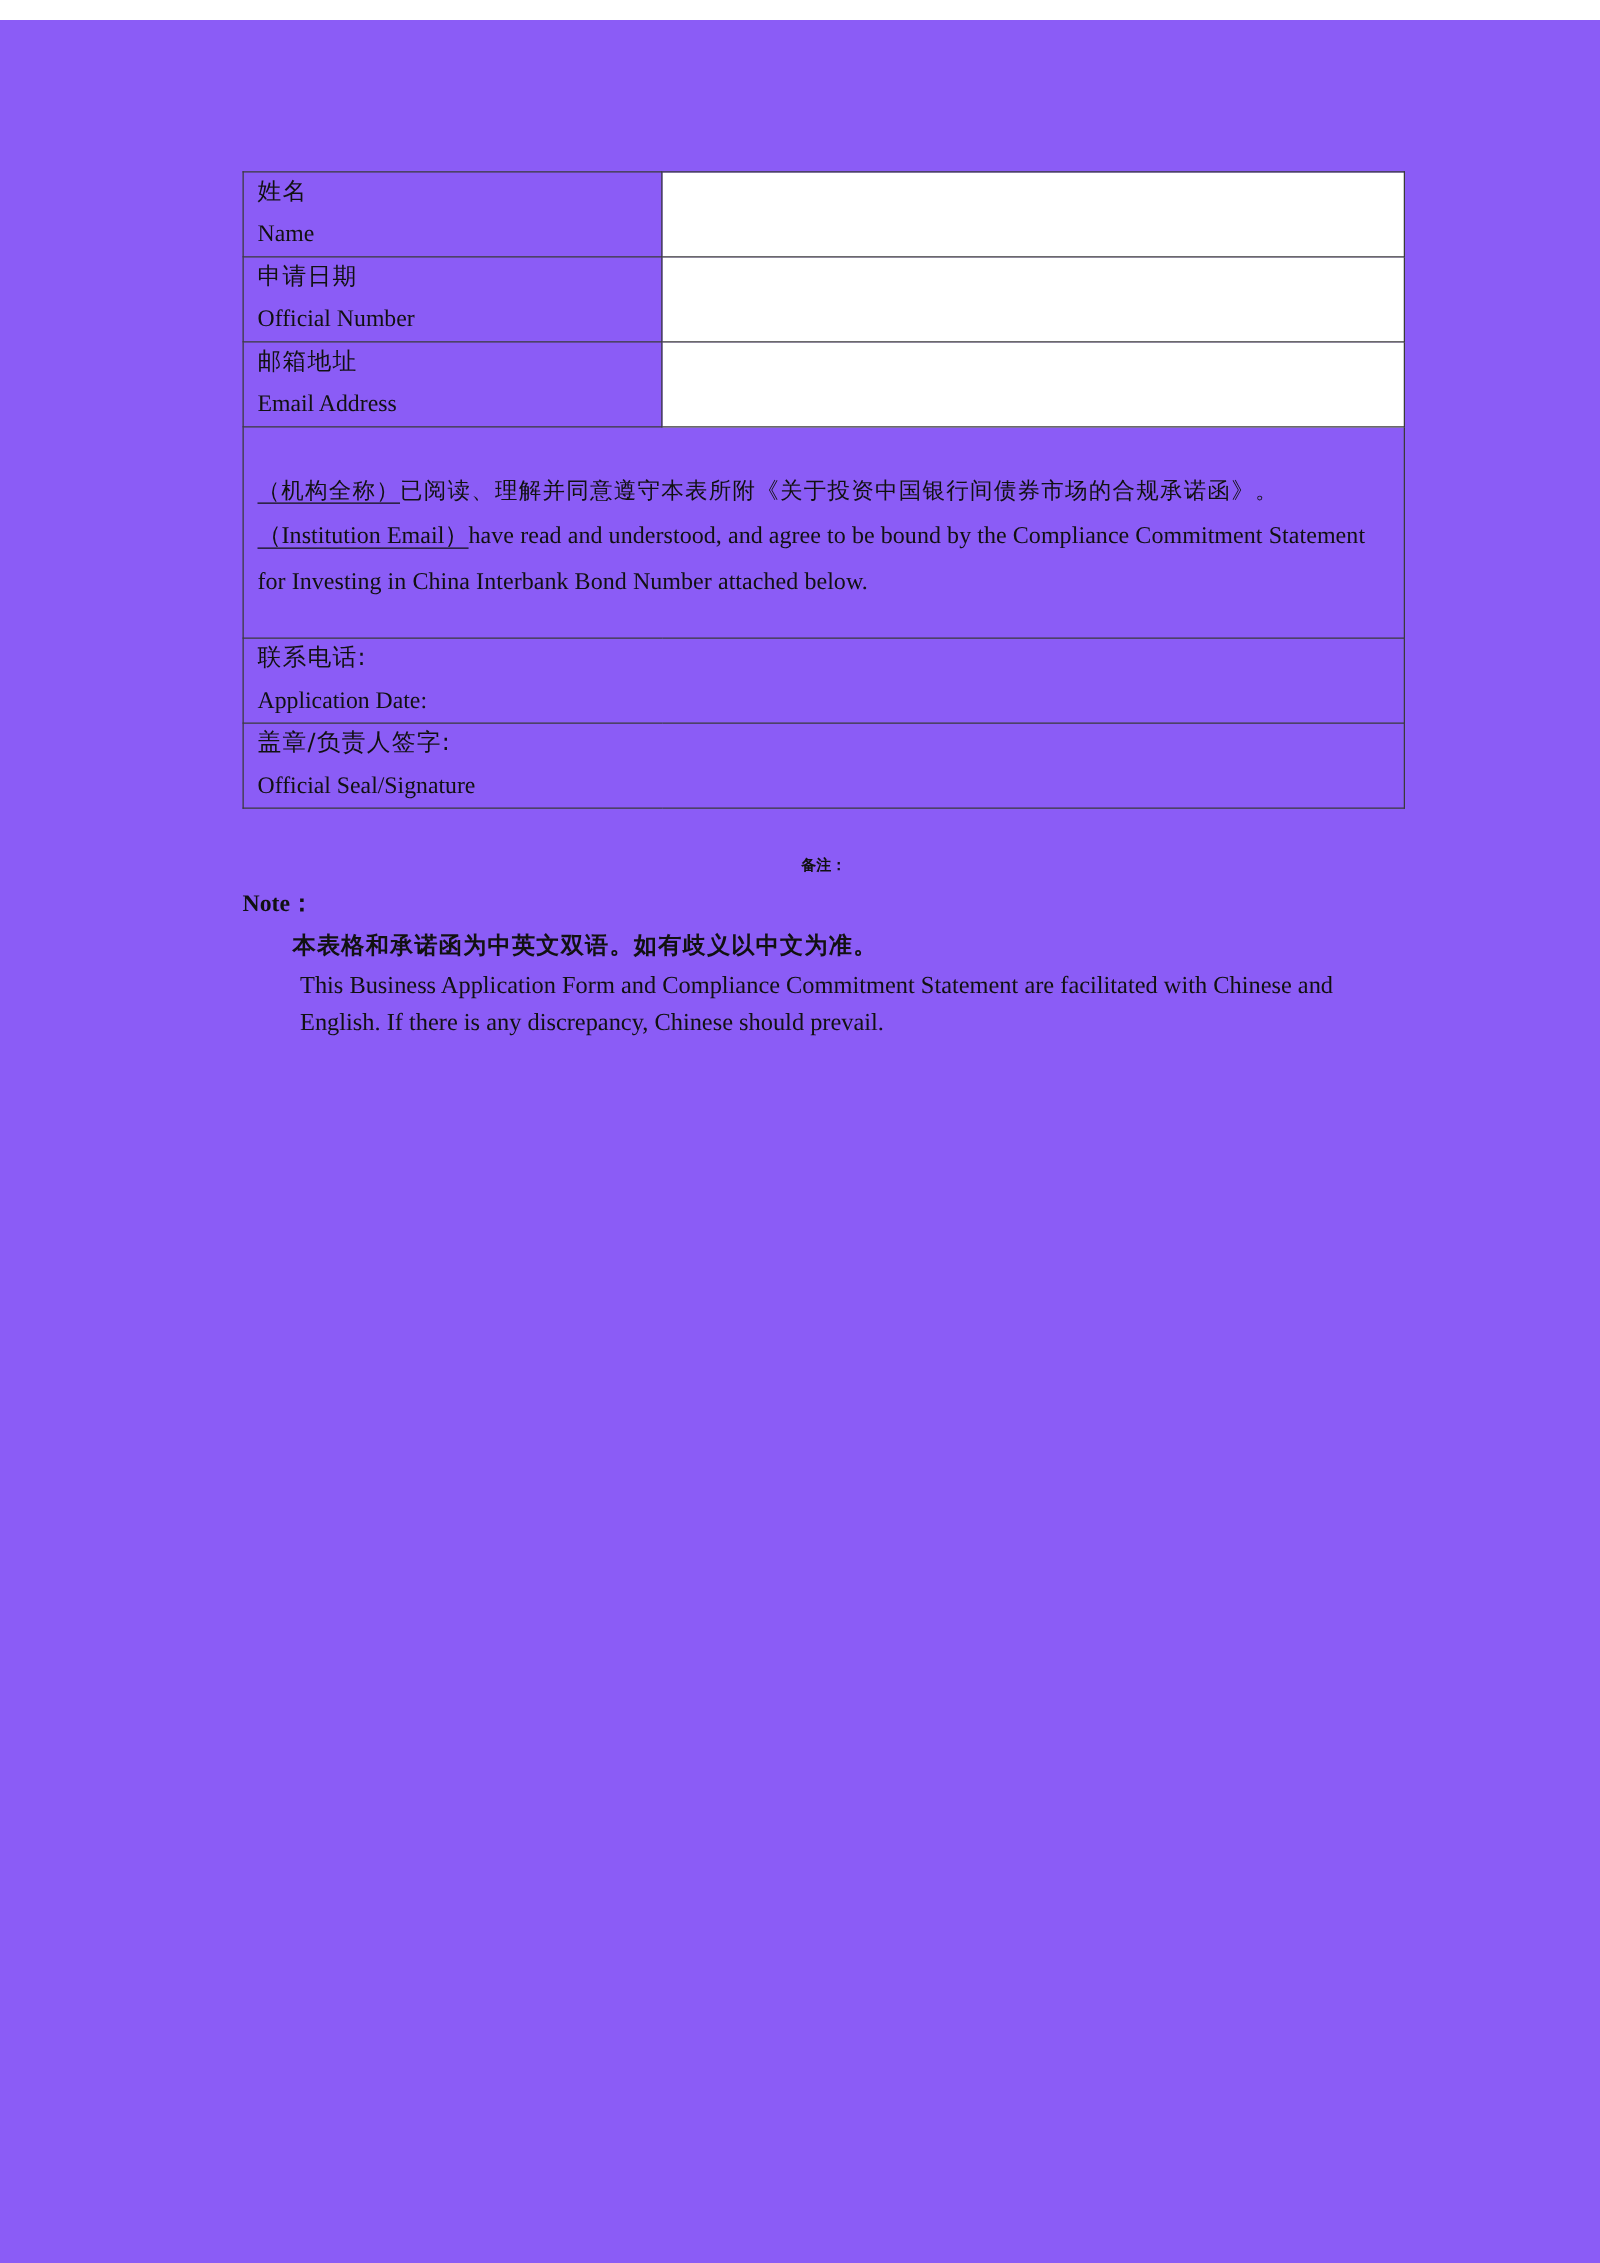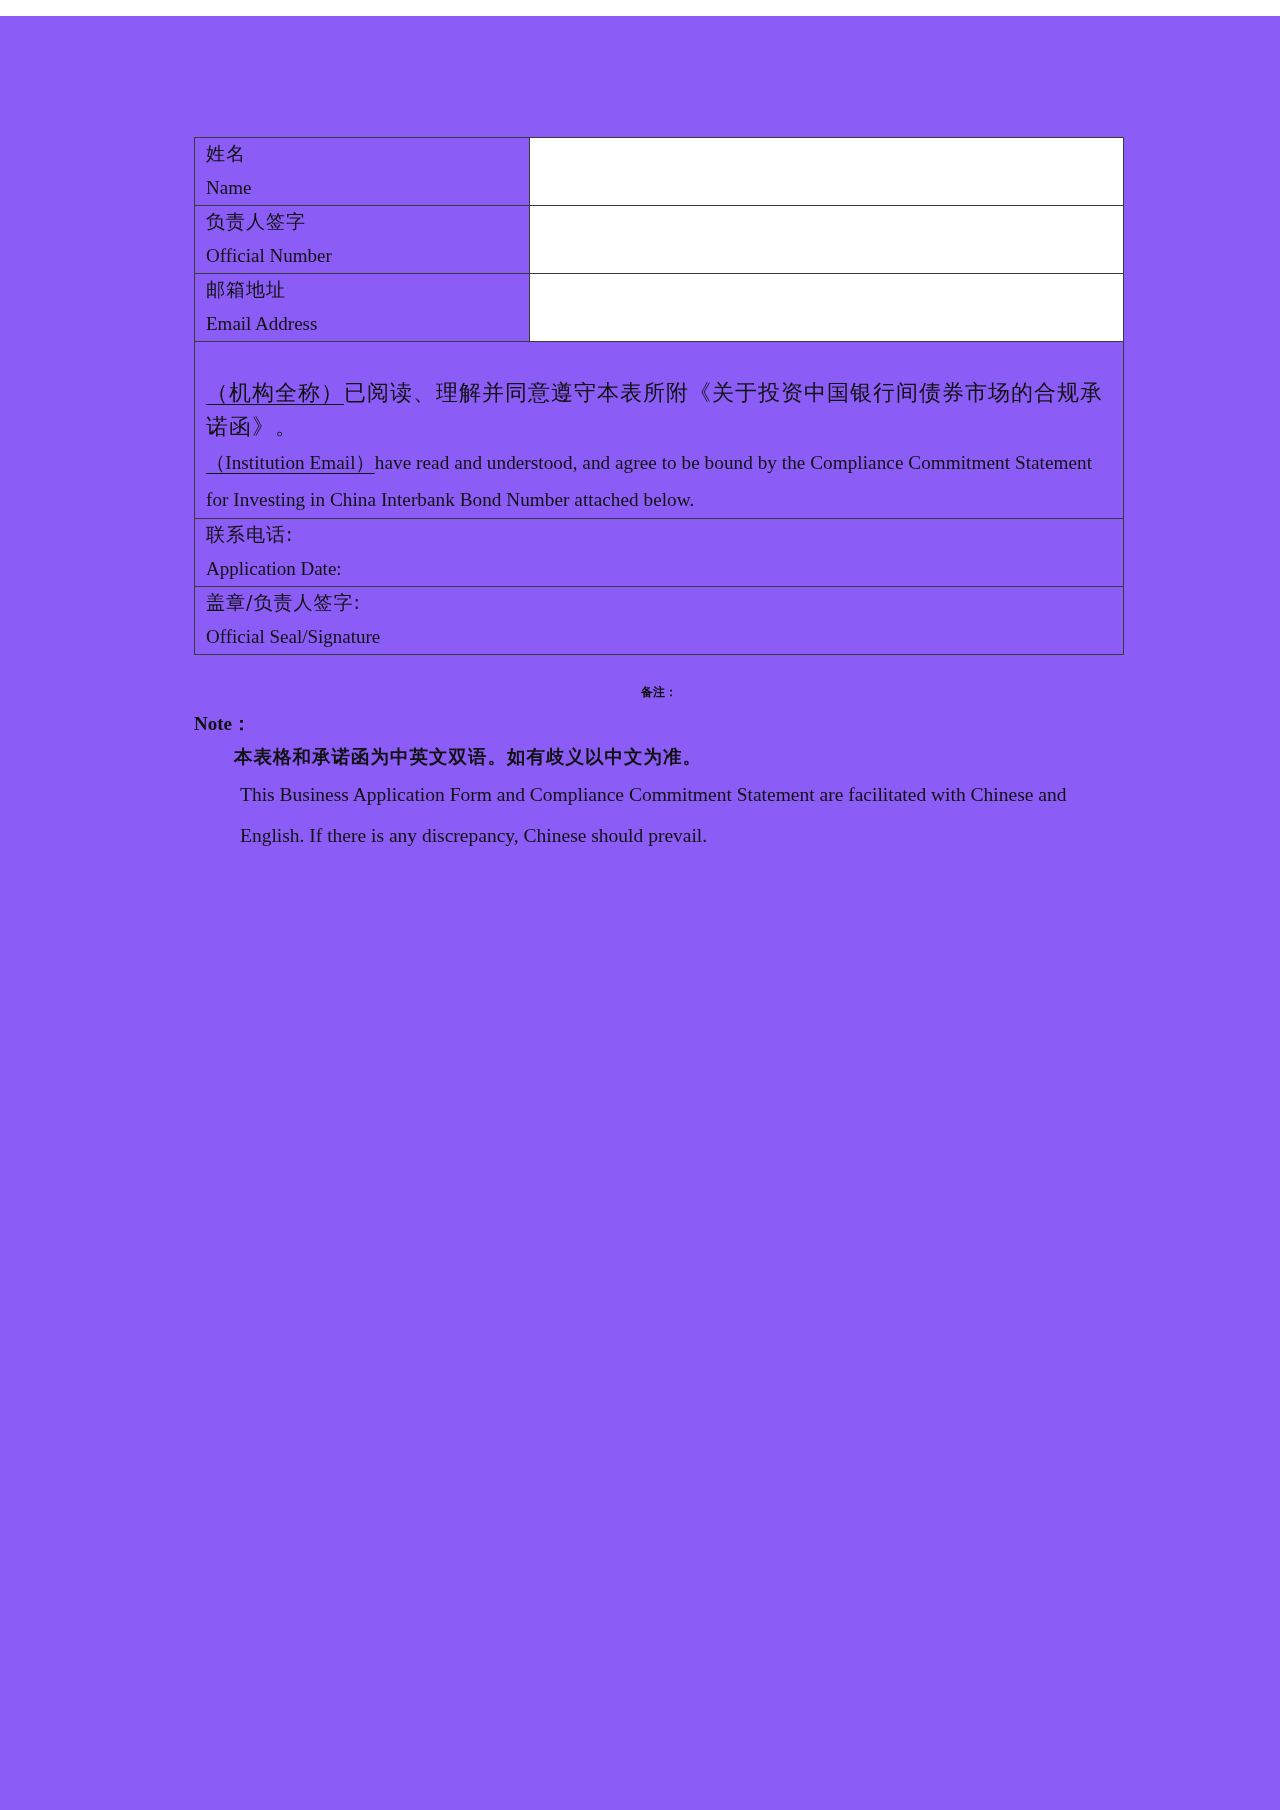--- a/index.html
+++ b/index.html
@@ -53,21 +53,21 @@
     }
     .value-cell { background: #ffffff; }
 
     .commit-cell {
       padding-top: 34px !important;
       padding-right: 8px !important;
       height: 134px;
     }
     .commit-cn {
       font-family: "DejaVu Sans", sans-serif;
-      font-size: 22px;
+      font-size: 18px;
       line-height: 34px;
       letter-spacing: 1px;
       display: block;
     }
     .commit-en {
       display: block;
       font-size: 19.2px;
       line-height: 37px;
       letter-spacing: 0.05px;
     }
@@ -104,42 +104,42 @@
     .note-cn {
       font-family: "DejaVu Sans", sans-serif;
       font-weight: bold;
       font-size: 18.5px;
       line-height: 34px;
       letter-spacing: 1px;
       display: block;
     }
     .note-en {
       font-size: 19.5px;
-      line-height: 41px;
+      line-height: 30px;
       display: block;
       margin-left: 6px;
     }
   </style>
 </head>
 <body>
 
 <div class="page">
 
   <table class="form-table">
     <tbody>
       <tr class="pair-row">
         <td class="label-cell">
           <span class="cjk">姓名</span>
           <span class="en">Name</span>
         </td>
         <td class="value-cell"></td>
       </tr>
       <tr class="pair-row">
         <td class="label-cell">
-          <span class="cjk">负责人签字</span>
+          <span class="cjk">申请日期</span>
           <span class="en">Official Number</span>
         </td>
         <td class="value-cell"></td>
       </tr>
       <tr class="pair-row">
         <td class="label-cell">
           <span class="cjk">邮箱地址</span>
           <span class="en">Email Address</span>
         </td>
         <td class="value-cell"></td>

